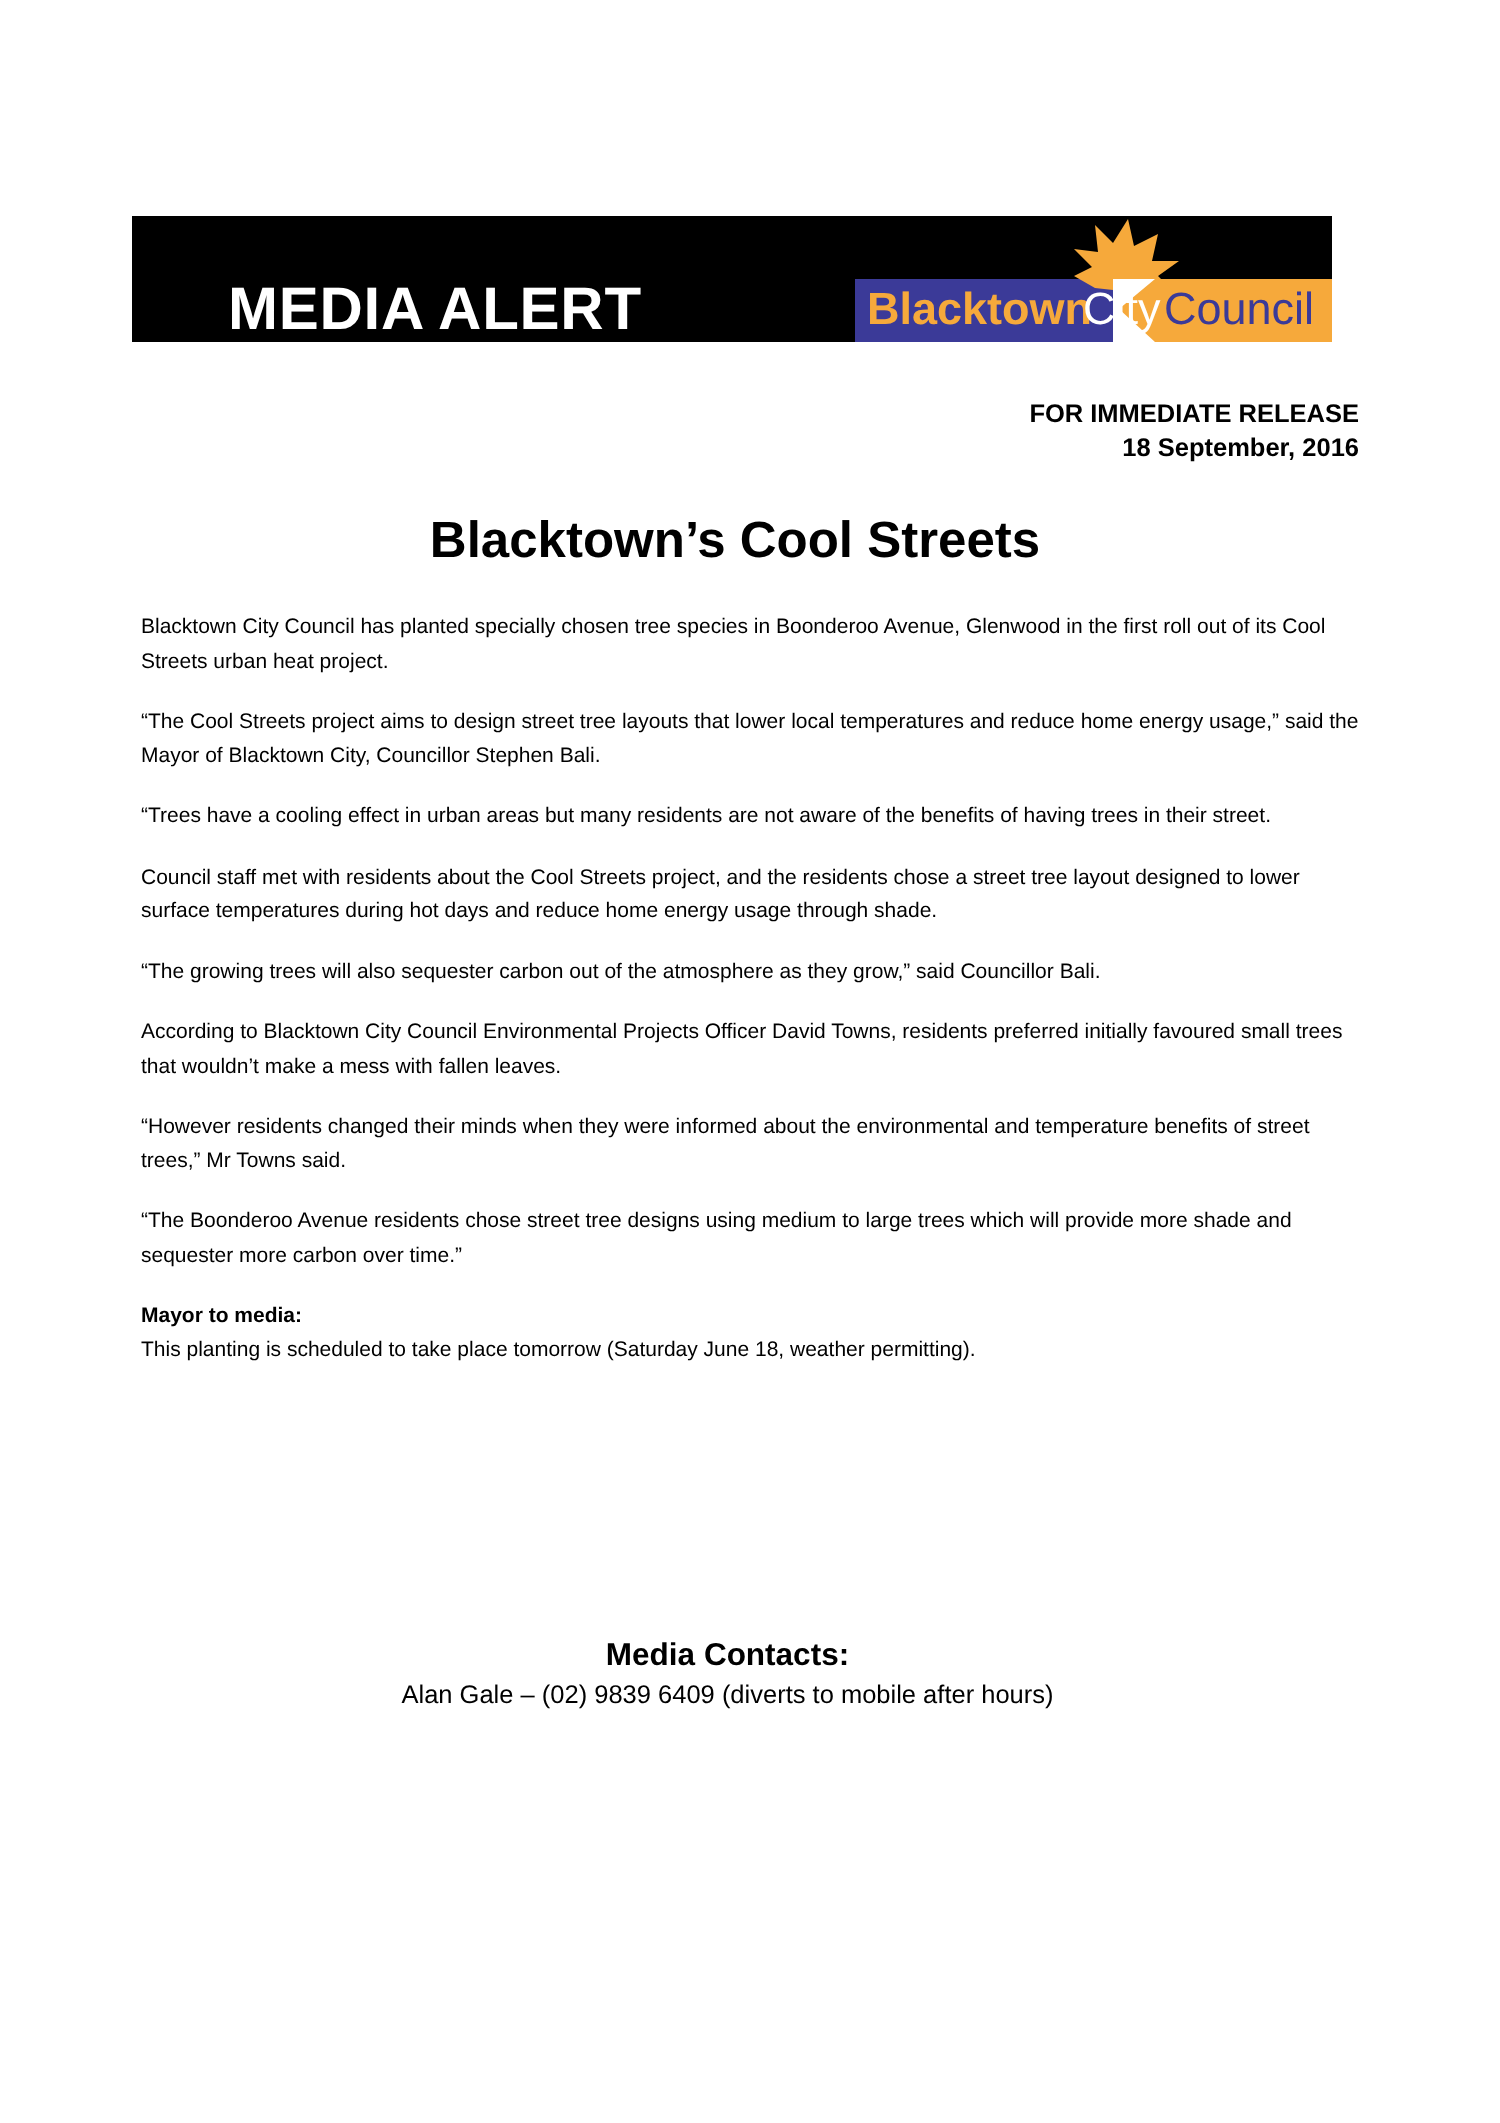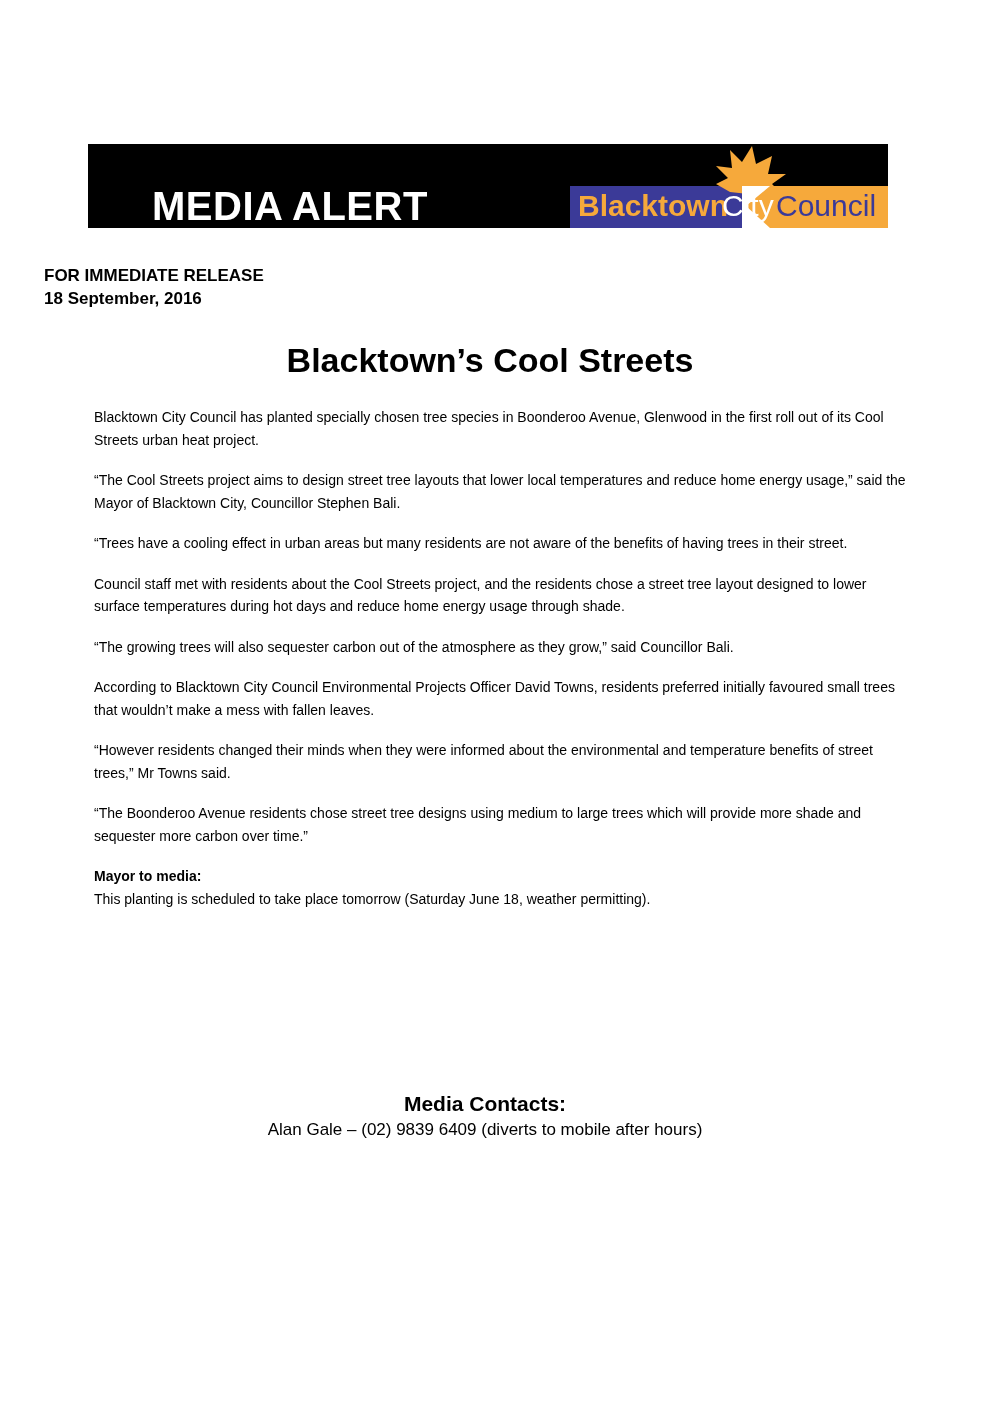--- a/index.html
+++ b/index.html
@@ -55,25 +55,24 @@
     height: 84px;
   }
   .logo svg { display: block; }
 
   
   .release-info {
     position: absolute;
     left: 0;
     top: 264px;
     width: 906px;
-    text-align: left;
+    text-align: right;
     font-size: 17px;
     font-weight: bold;
     line-height: 23px;
-    margin-left: 44px;
   }
   .release-info div { display: block; }
 
   
   .headline {
     position: absolute;
     left: 0;
     top: 341px;
     width: 980px;
     text-align: center;

